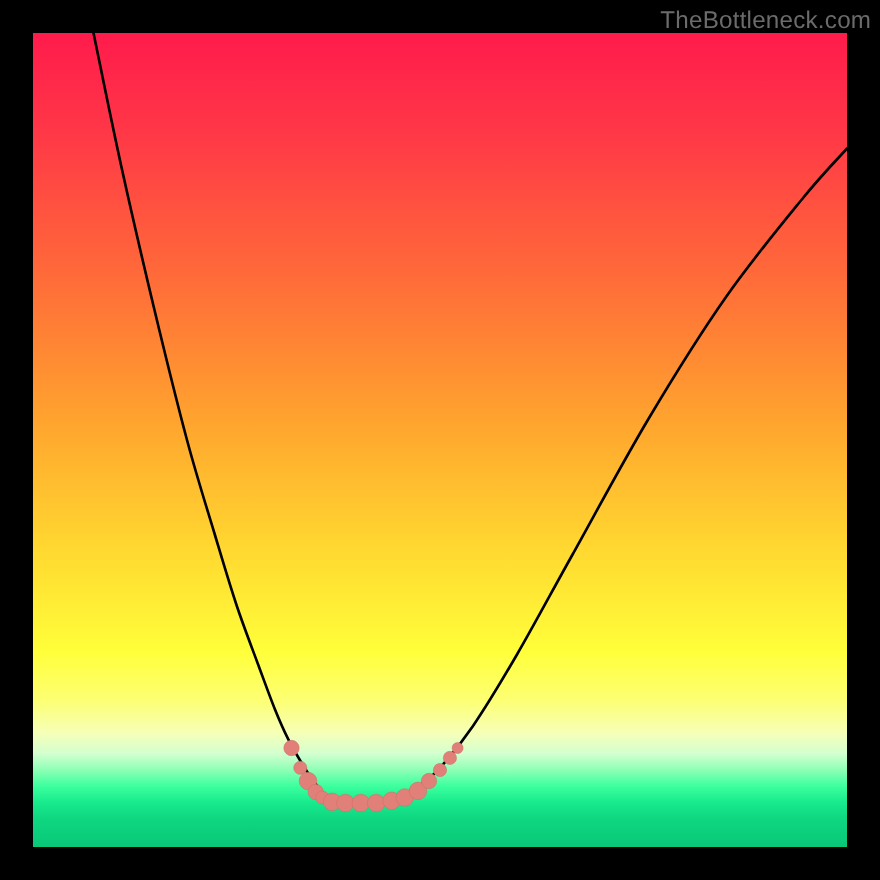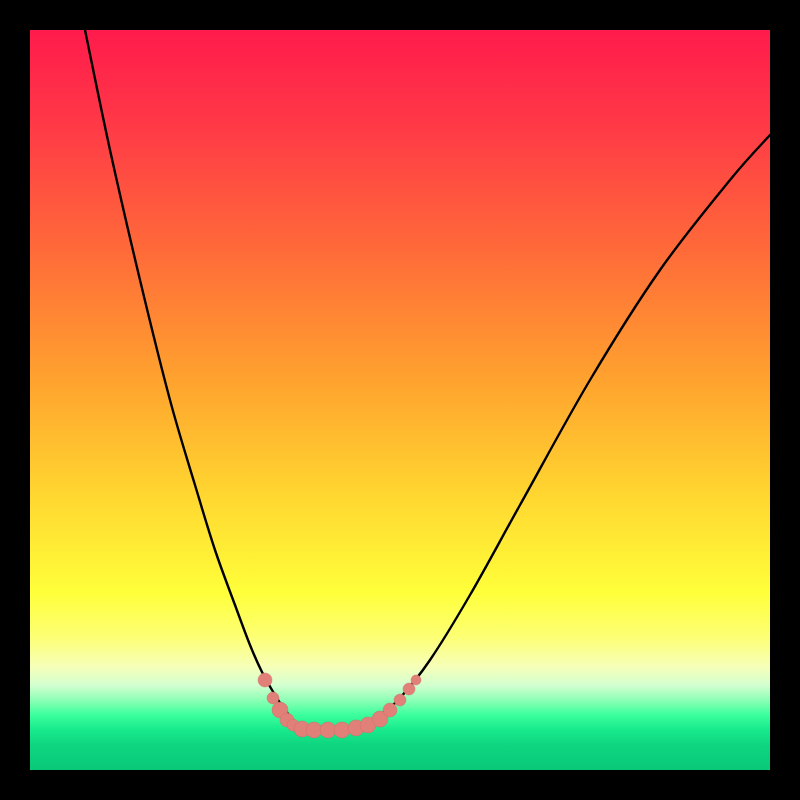--- a/index.html
+++ b/index.html
@@ -47,20 +47,21 @@
     position: absolute;
     top: 0;
     left: 0;
   }
 </style>
 </head>
 <body>
 
 <div class="frame">
 
+  <div class="watermark">TheBottleneck.com</div>
 
   <div class="plot-area">
 
     <svg class="gradient" width="740" height="740" viewBox="0 0 740 740" preserveAspectRatio="none">
       <defs>
         <linearGradient id="bg-grad" x1="0" y1="0" x2="0" y2="1">
             <stop offset="0%" stop-color="#ff1b4c"></stop>
             <stop offset="12%" stop-color="#ff3747"></stop>
             <stop offset="30%" stop-color="#ff6b39"></stop>
             <stop offset="48%" stop-color="#ffa52e"></stop>

